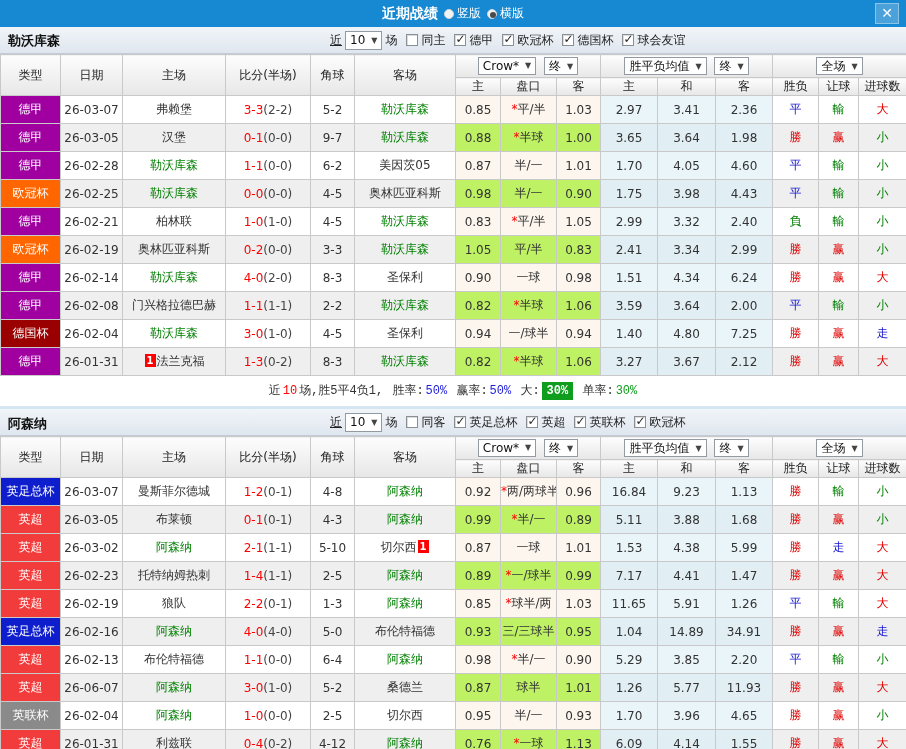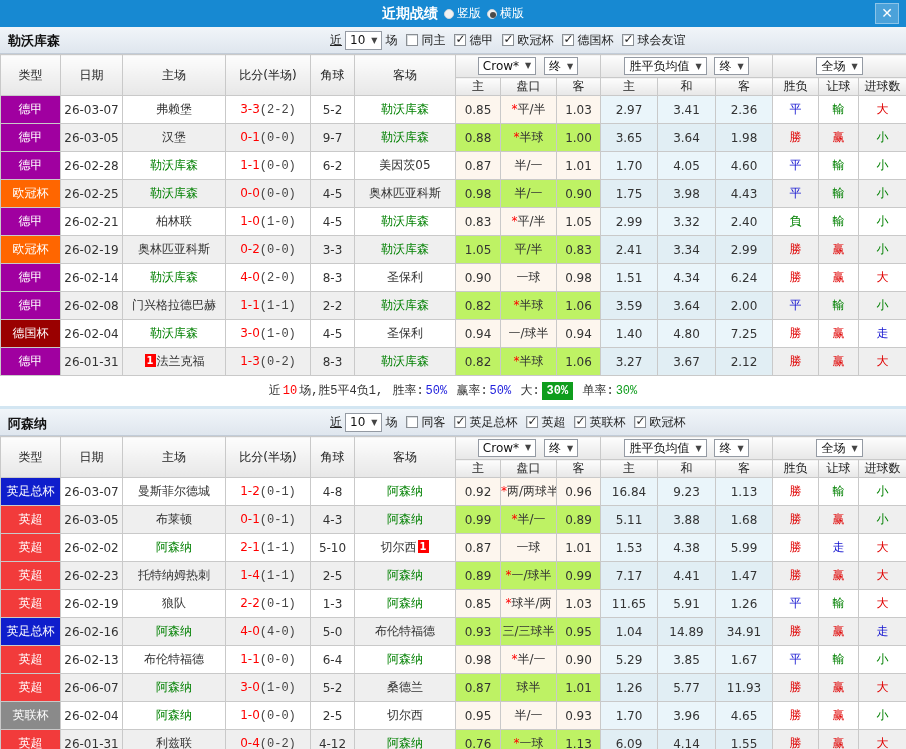--- a/index.html
+++ b/index.html
@@ -72,21 +72,21 @@
   thead .select-box { height:18px; margin:0 2px; }
   tbody td { height:28px; color:#333; background:#fff; }
   tr.row-even td { background:#efefef; }
   td.c-league { color:#fff; }
   td.c-cream { background:#fdf6ee; }
   tr.row-even td.c-cream { background:#bef264; }
   td.c-blue { background:#eaf5fa; }
   tr.row-even td.c-blue { background:#e1eef4; }
   .team-hl { color:#008000; }
   .score-main { color:#ff0000; }
-  .score-half { color:#444;font-family:Liberation Mono, monospace; }
+  .score-half { color:#444; }
   .star { color:#ff0000; }
   .badge1 {
     display:inline-block; background:#ff0000; color:#fff; font-size:10px;
     font-weight:bold; width:11px; height:13px; line-height:13px;
     vertical-align:1px; margin:0 1px;
   }
   
   .summary-bar {
     height:30px; line-height:30px; text-align:center; background:#fff;
     font-size:12px; color:#333;font-family:Liberation Mono, monospace;
@@ -486,21 +486,21 @@
             <td class="c-cream">0.89</td>
             <td class="c-blue">5.11</td>
             <td class="c-blue">3.88</td>
             <td class="c-blue">1.68</td>
             <td style="color: rgb(224, 0, 0);">勝</td>
             <td style="color: rgb(224, 0, 0);">赢</td>
             <td style="color: rgb(0, 128, 0);">小</td>
           </tr>
           <tr class="row-odd">
             <td class="c-league" style="background: rgb(242, 59, 59);">英超</td>
-            <td>26-02-02</td>
+            <td>26-03-02</td>
             <td><span class="team-hl">阿森纳</span></td>
             <td><span class="score-main">2-1</span><span class="score-half">(1-1)</span></td>
             <td>5-10</td>
             <td><span>切尔西</span><span class="badge1">1</span></td>
             <td class="c-cream">0.87</td>
             <td class="c-cream">一球</td>
             <td class="c-cream">1.01</td>
             <td class="c-blue">1.53</td>
             <td class="c-blue">4.38</td>
             <td class="c-blue">5.99</td>
@@ -564,21 +564,21 @@
             <td>26-02-13</td>
             <td><span>布伦特福德</span></td>
             <td><span class="score-main">1-1</span><span class="score-half">(0-0)</span></td>
             <td>6-4</td>
             <td><span class="team-hl">阿森纳</span></td>
             <td class="c-cream">0.98</td>
             <td class="c-cream"><span class="star">*</span>半/一</td>
             <td class="c-cream">0.90</td>
             <td class="c-blue">5.29</td>
             <td class="c-blue">3.85</td>
-            <td class="c-blue">1.67</td>
+            <td class="c-blue">2.20</td>
             <td style="color: rgb(21, 21, 208);">平</td>
             <td style="color: rgb(0, 128, 0);">輸</td>
             <td style="color: rgb(0, 128, 0);">小</td>
           </tr>
           <tr class="row-even">
             <td class="c-league" style="background: rgb(242, 59, 59);">英超</td>
             <td>26-06-07</td>
             <td><span class="team-hl">阿森纳</span></td>
             <td><span class="score-main">3-0</span><span class="score-half">(1-0)</span></td>
             <td>5-2</td>

